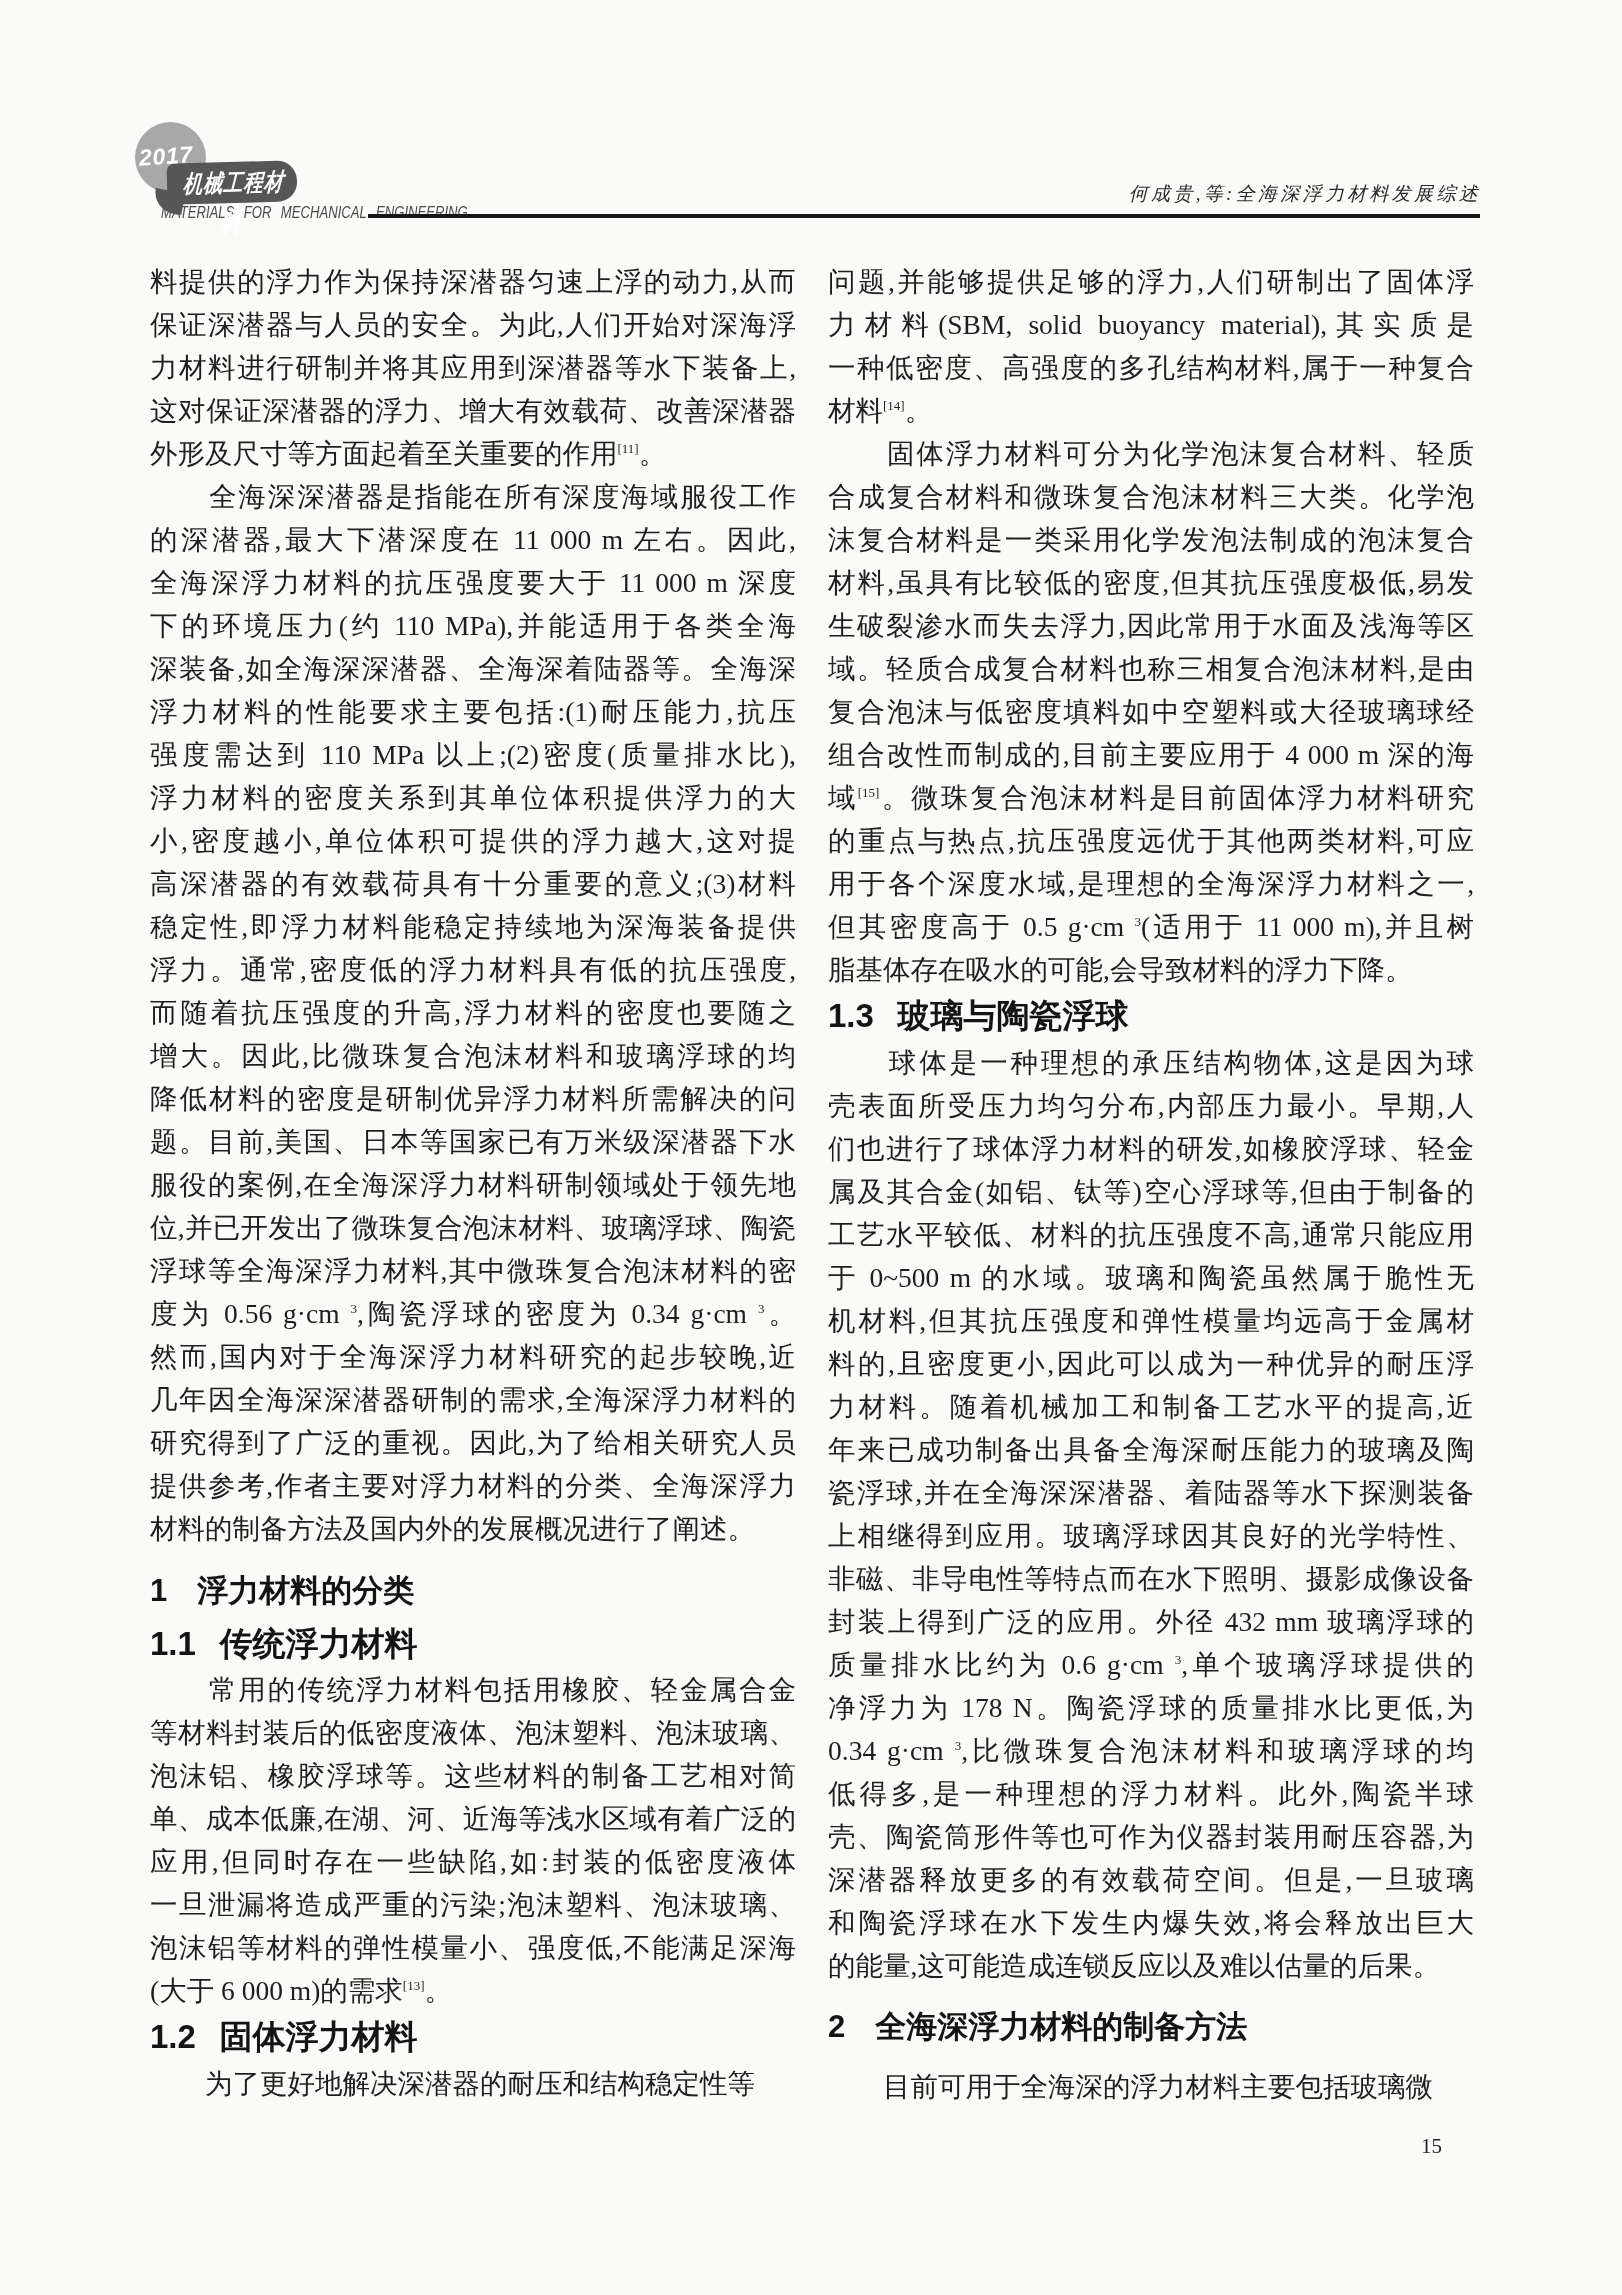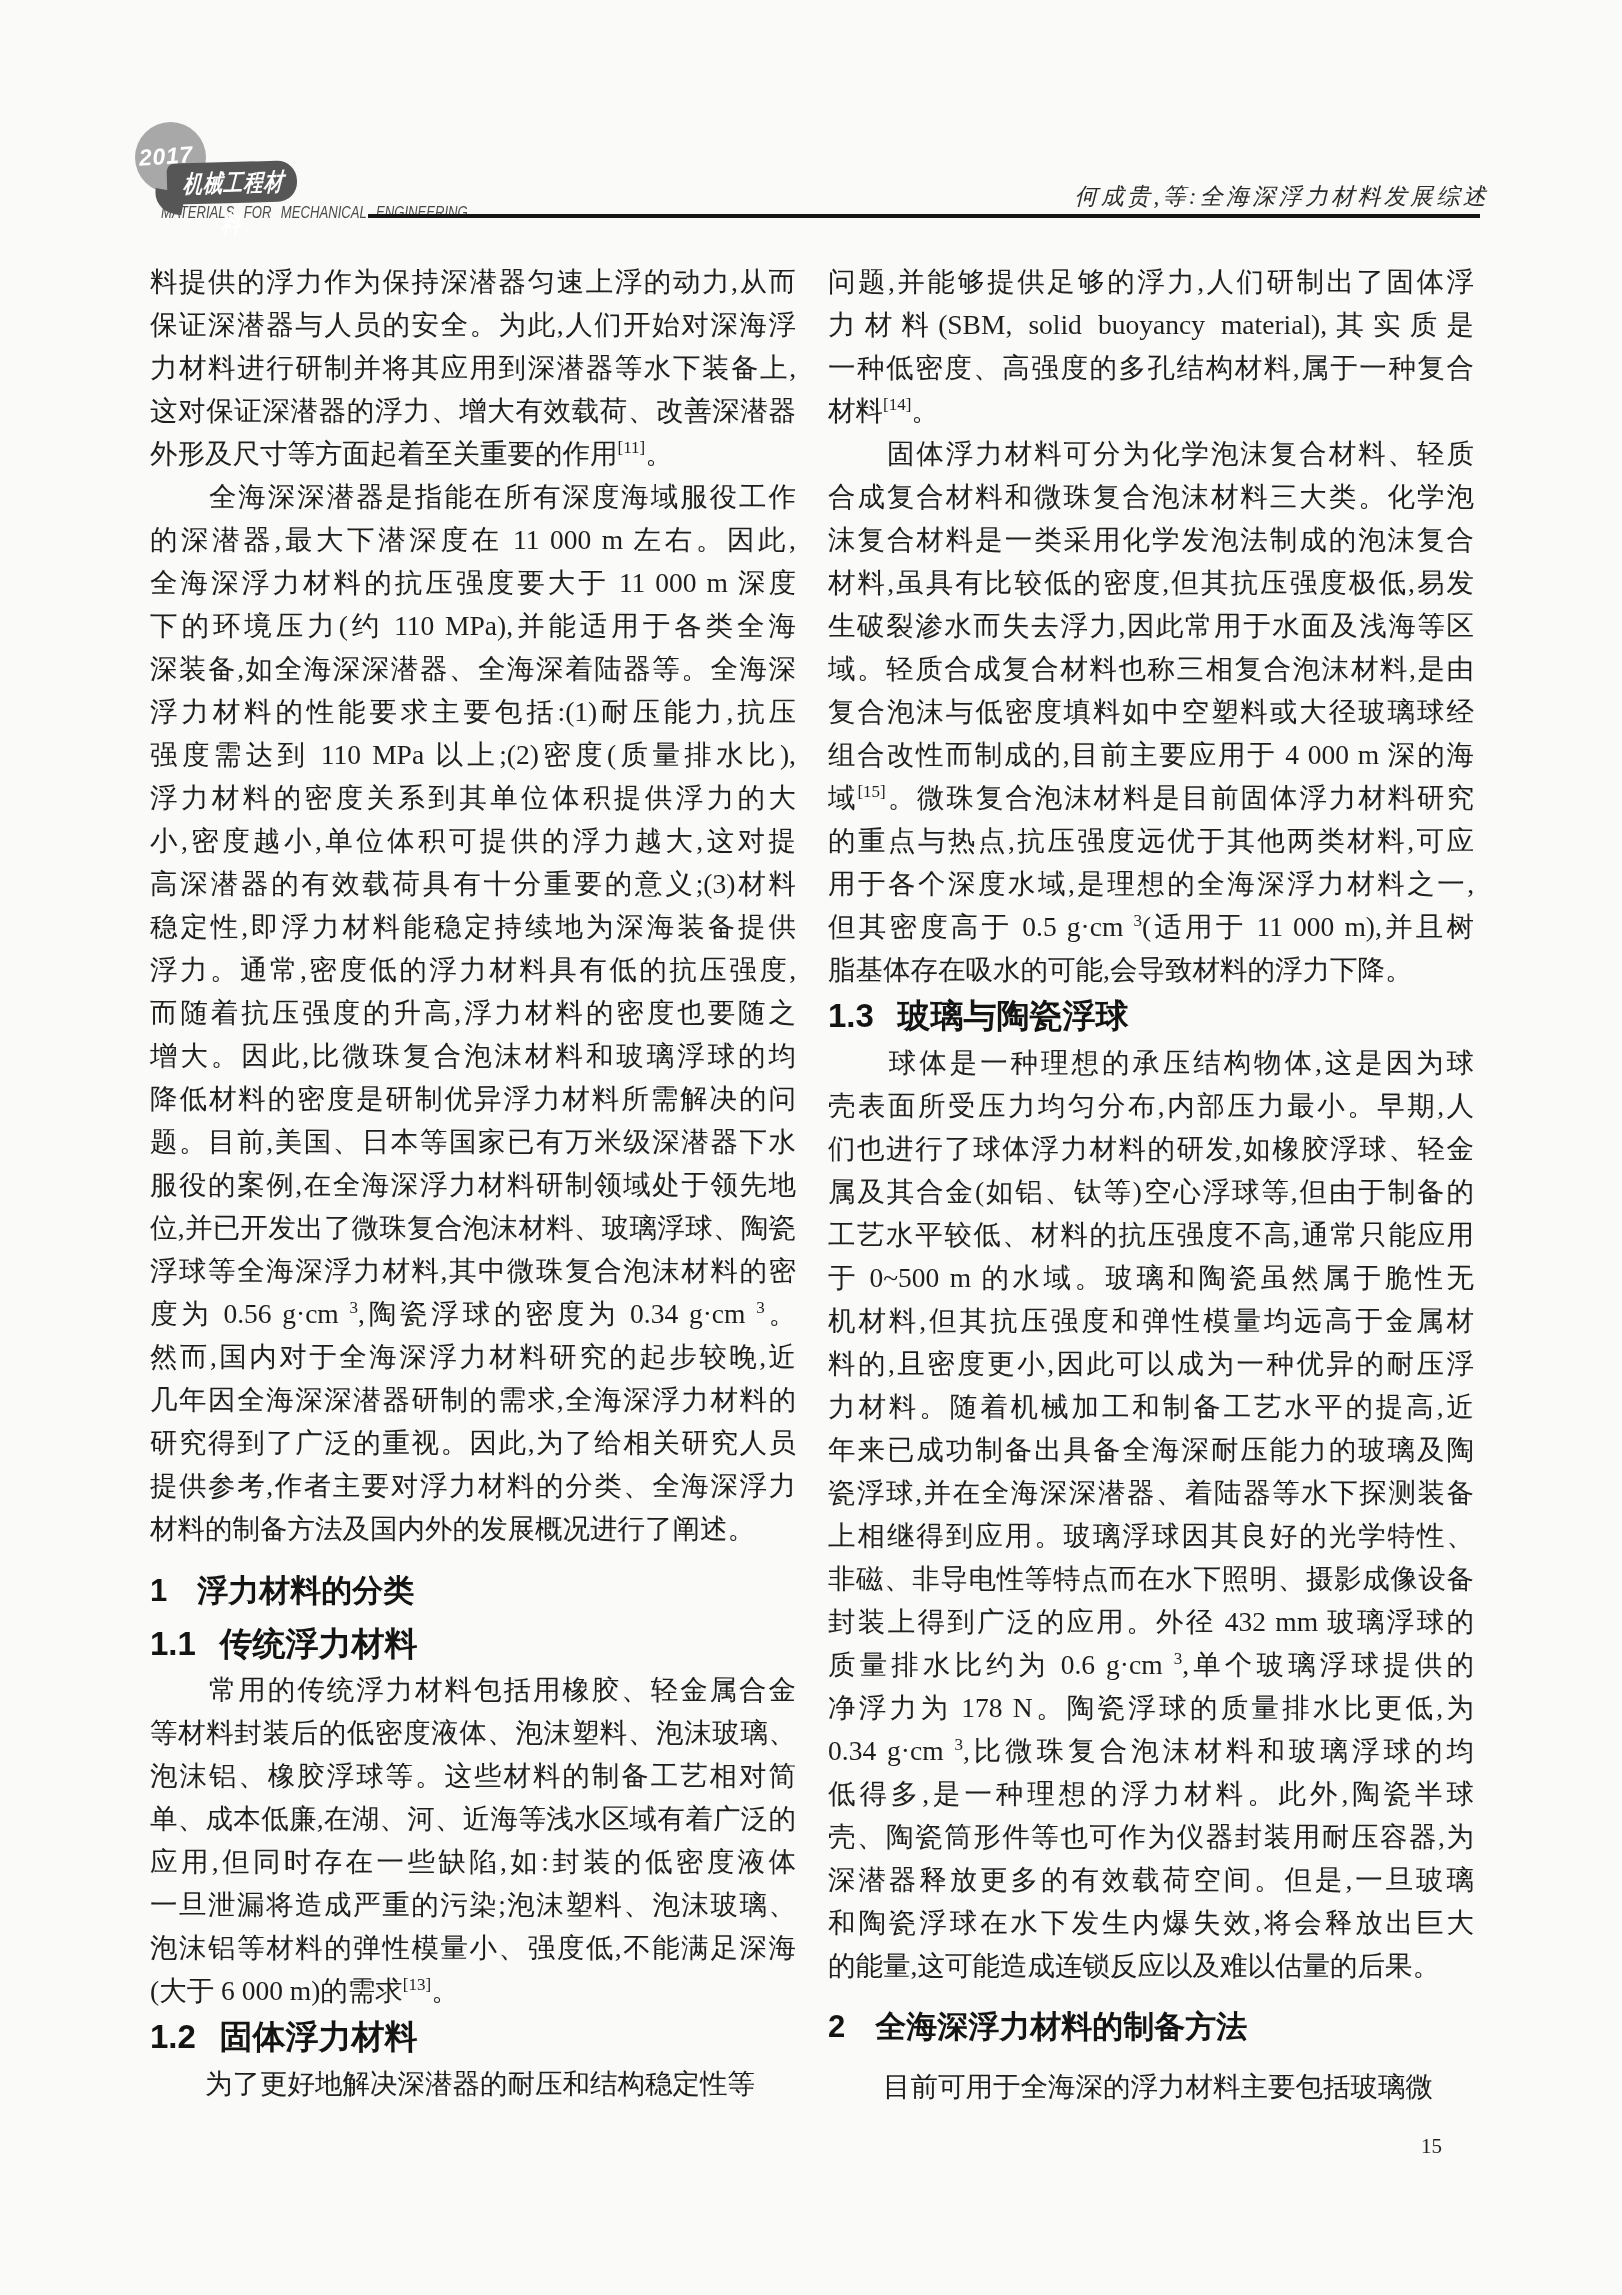--- a/index.html
+++ b/index.html
@@ -29,34 +29,34 @@
             font-family:"Liberation Sans","DejaVu Sans",sans-serif;
             font-weight:bold; font-style:italic; font-size:24px; line-height:41px;
             color:#ffffff; transform:scaleX(.8) skewX(-6deg); letter-spacing:1.3px; }
   .journal-en { position:absolute; left:161px; top:203px;
             font-family:"Liberation Sans","DejaVu Sans",sans-serif;
             font-style:italic; font-size:16.4px; color:#4a4a4a;
             transform:scaleX(.8); transform-origin:left center;
             word-spacing:7.2px; white-space:nowrap; }
   .header-rule { position:absolute; left:368px; top:214px; width:1112px; height:3.9px;
             background:#161616; }
-  .running-head { position:absolute; top:181px; right:133px;
-            font-size:23px; font-style:italic; color:#2a2a2a; letter-spacing:3.3px;
+  .running-head { position:absolute; top:181px; right:141px;
+            font-size:19px; font-style:italic; color:#2a2a2a; letter-spacing:3.3px;
             font-family:"Liberation Serif","DejaVu Serif",serif; }
 
   
   .col { position:absolute; top:260px; width:646px; }
   #col-left  { left:150px; }
   #col-right { left:828px; }
 
   .line { font-size:27.5px; line-height:43px; height:43px;
           text-align:justify; text-align-last:justify; -moz-text-align-last:justify;
           text-justify:inter-ideograph; }
   .line-last { text-align-last:left; -moz-text-align-last:left; }
-  .line sup { font-size:17px; vertical-align:super; line-height:0; }
+  .line sup { font-size:13px; vertical-align:super; line-height:0; }
 
   .h1 { font-family:"Liberation Sans","DejaVu Sans",sans-serif; font-weight:bold;
         font-size:31px; line-height:33px; margin:23.6px 0 22px 0; color:#141414; }
   .h1 .hnum { margin-right:30px; }
   .h2 { font-family:"Liberation Sans","DejaVu Sans",sans-serif; font-weight:bold;
         font-size:33px; line-height:30px; margin:9.8px 0; color:#141414; }
   .h2 .hnum { margin-right:23.6px; }
   .para { margin:0; }
 
   .page-num { position:absolute; left:1421px; top:2134px; font-size:21px; color:#222222; }

